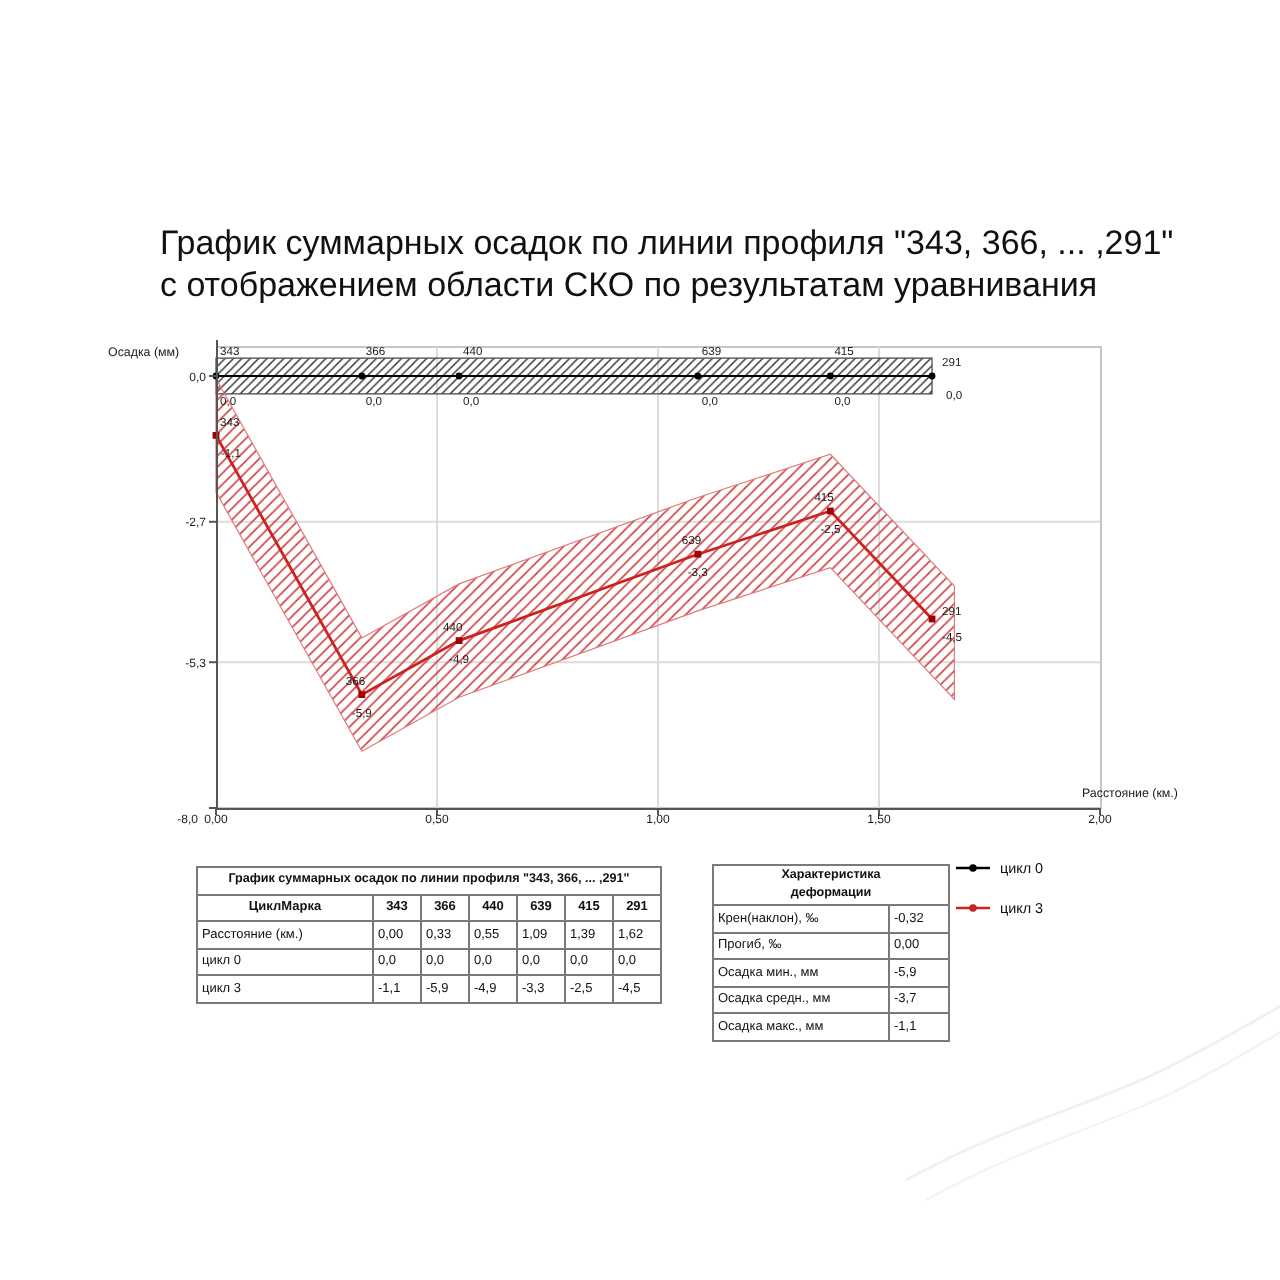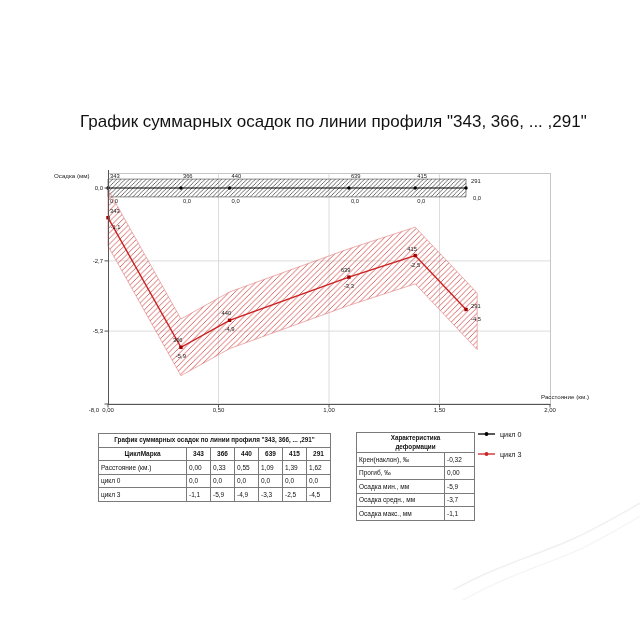--- a/index.html
+++ b/index.html
@@ -19,20 +19,21 @@
   .mark{font-weight:bold;text-align:center;}
   .lbl{text-align:left;}
   .num{text-align:left;}
 </style>
 </head>
 <body>
 
 <div class="page">
   <div class="title">
     <div>График суммарных осадок по линии профиля "343, 366, ... ,291"</div>
+    <div>с отображением области СКО по результатам уравнивания</div>
   </div>
 
   <svg id="chart" width="640" height="640" viewBox="0 0 640 640">
       <defs>
         <pattern id="hb" width="4.2" height="4.2" patternUnits="userSpaceOnUse">
           <path d="M-1,1 l2,-2 M0,4.2 L4.2,0 M3.2,5.2 l2,-2" stroke="#2b2b2b" stroke-width="0.7"></path>
         </pattern>
         <pattern id="hr" width="5.6" height="5.6" patternUnits="userSpaceOnUse">
           <path d="M-1.4,1.4 l2.8,-2.8 M0,5.6 L5.6,0 M4.2,7 l2.8,-2.8" stroke="#d04040" stroke-width="0.8"></path>
         </pattern>

